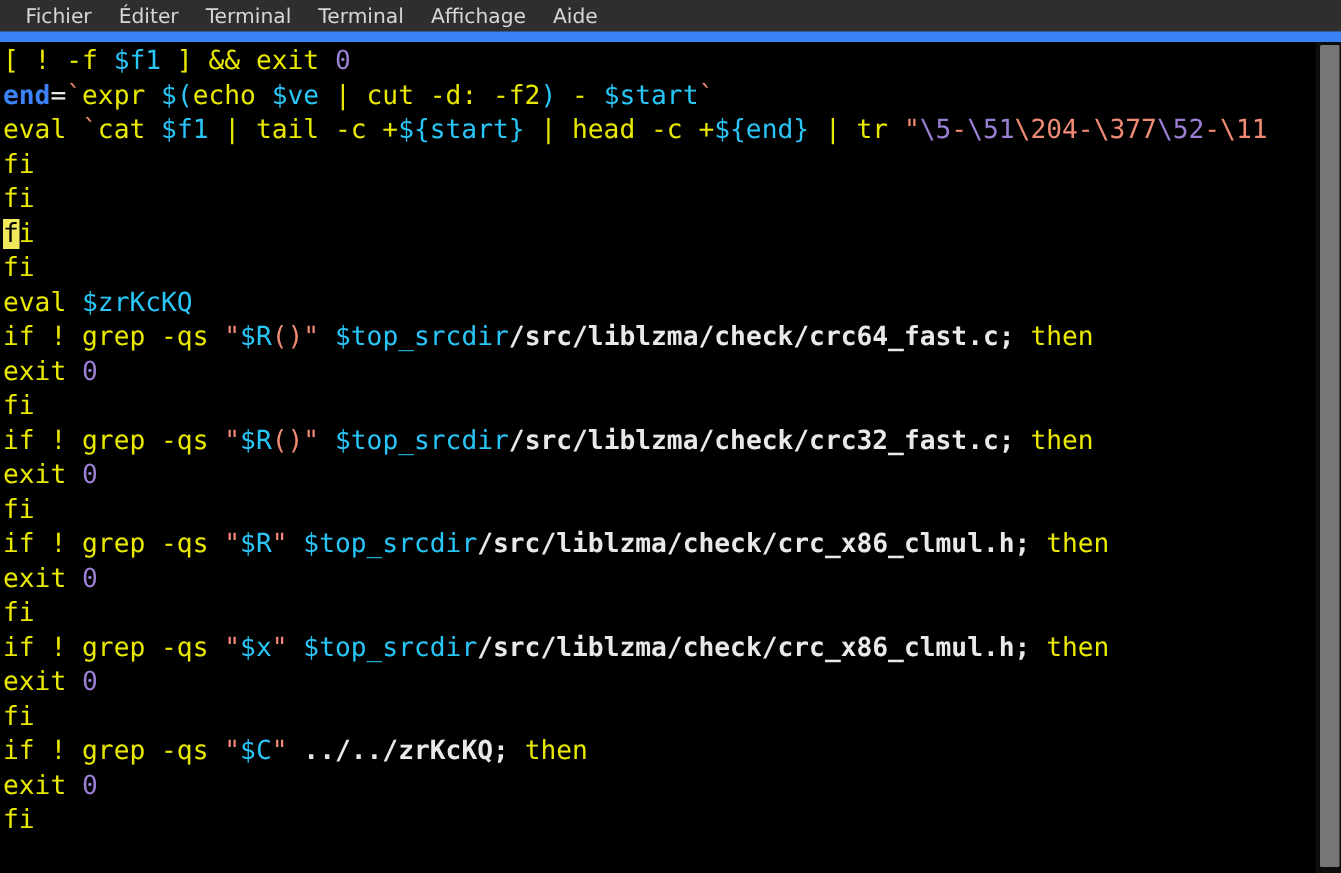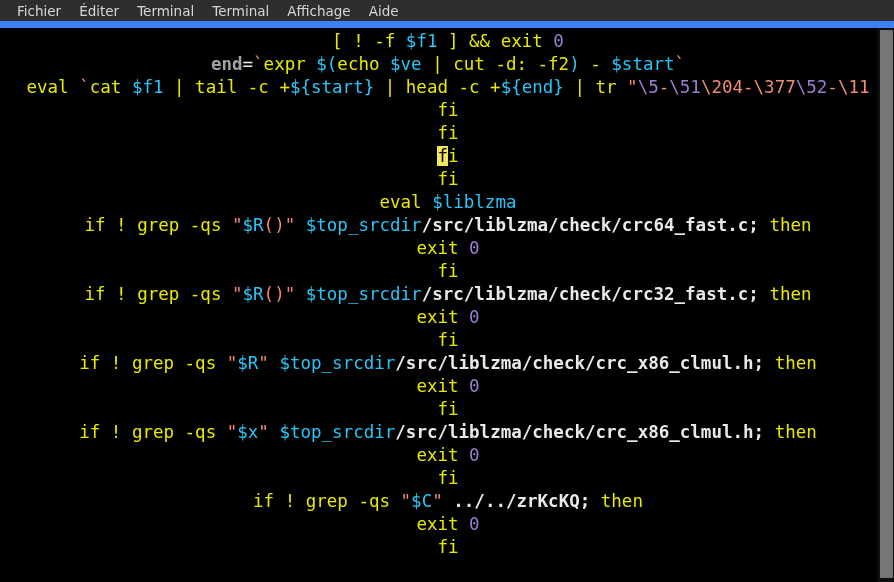--- a/index.html
+++ b/index.html
@@ -33,21 +33,20 @@
     cursor: default;
   }
 
   
   #terminal {
     position: relative;
     width: 894px;
     height: 554px;
     background: #000000;
     overflow: hidden;
-    text-align: center;
   }
   #screen {
     position: absolute;
     top: 0;
     left: 0;
     right: 0;
     padding: 2px 0 0 2px;
     box-sizing: border-box;
   }
   .trow {
@@ -56,21 +55,21 @@
     font-size: 17.5px;
     white-space: pre;
     letter-spacing: 0px;
     color: #e6e6e6;
   }
   .trow span { white-space: pre; }
 
   
   .c-yellow   { color: #e8e800; }
   .c-cyan     { color: #29c5f6; }
-  .c-cyanb    { color: #a3a3a3; font-weight: bold; }
+  .c-cyanb    { color: #3b82f6; font-weight: bold; }
   .c-white    { color: #e9e9e9; }
   .c-salmon   { color: #ef8a74; }
   .c-purple   { color: #9b7fd4; }
   .c-plain    { color: #e9e9e9; font-weight: bold; }
 
   .cursor {
     background: #f2e85c;
     color: #000000;
   }
 
@@ -120,21 +119,21 @@
 
 <div id="terminal">
   <div id="screen">
       <div class="trow"><span class="c-yellow">[ ! -f </span><span class="c-cyan">$f1</span><span class="c-yellow"> ] &amp;&amp; exit </span><span class="c-purple">0</span></div>
       <div class="trow"><span class="c-cyanb">end</span><span class="c-white">=</span><span class="c-salmon">`</span><span class="c-yellow">expr </span><span class="c-cyan">$(</span><span class="c-yellow">echo </span><span class="c-cyan">$ve</span><span class="c-yellow"> | </span><span class="c-yellow">cut -d: -f2</span><span class="c-cyan">)</span><span class="c-yellow"> - </span><span class="c-cyan">$start</span><span class="c-salmon">`</span></div>
       <div class="trow"><span class="c-yellow">eval </span><span class="c-salmon">`</span><span class="c-yellow">cat </span><span class="c-cyan">$f1</span><span class="c-yellow"> | </span><span class="c-yellow">tail -c +</span><span class="c-cyan">${start}</span><span class="c-yellow"> | </span><span class="c-yellow">head -c +</span><span class="c-cyan">${end}</span><span class="c-yellow"> | </span><span class="c-yellow">tr </span><span class="c-salmon">"</span><span class="c-purple">\5</span><span class="c-salmon">-</span><span class="c-purple">\51</span><span class="c-salmon">\204</span><span class="c-salmon">-</span><span class="c-salmon">\377</span><span class="c-purple">\52</span><span class="c-salmon">-</span><span class="c-salmon">\11</span></div>
       <div class="trow"><span class="c-yellow">fi</span></div>
       <div class="trow"><span class="c-yellow">fi</span></div>
       <div class="trow"><span class="cursor">f</span><span class="c-yellow">i</span></div>
       <div class="trow"><span class="c-yellow">fi</span></div>
-      <div class="trow"><span class="c-yellow">eval </span><span class="c-cyan">$liblzma</span></div>
+      <div class="trow"><span class="c-yellow">eval </span><span class="c-cyan">$zrKcKQ</span></div>
       <div class="trow"><span class="c-yellow">if </span><span class="c-yellow">! </span><span class="c-yellow">grep -qs </span><span class="c-salmon">"</span><span class="c-cyan">$R</span><span class="c-salmon">()</span><span class="c-salmon">"</span><span class="c-plain"> </span><span class="c-cyan">$top_srcdir</span><span class="c-plain">/src/liblzma/check/crc64_fast.c</span><span class="c-plain">;</span><span class="c-yellow"> then</span></div>
       <div class="trow"><span class="c-yellow">exit </span><span class="c-purple">0</span></div>
       <div class="trow"><span class="c-yellow">fi</span></div>
       <div class="trow"><span class="c-yellow">if </span><span class="c-yellow">! </span><span class="c-yellow">grep -qs </span><span class="c-salmon">"</span><span class="c-cyan">$R</span><span class="c-salmon">()</span><span class="c-salmon">"</span><span class="c-plain"> </span><span class="c-cyan">$top_srcdir</span><span class="c-plain">/src/liblzma/check/crc32_fast.c</span><span class="c-plain">;</span><span class="c-yellow"> then</span></div>
       <div class="trow"><span class="c-yellow">exit </span><span class="c-purple">0</span></div>
       <div class="trow"><span class="c-yellow">fi</span></div>
       <div class="trow"><span class="c-yellow">if </span><span class="c-yellow">! </span><span class="c-yellow">grep -qs </span><span class="c-salmon">"</span><span class="c-cyan">$R</span><span class="c-salmon">"</span><span class="c-plain"> </span><span class="c-cyan">$top_srcdir</span><span class="c-plain">/src/liblzma/check/crc_x86_clmul.h</span><span class="c-plain">;</span><span class="c-yellow"> then</span></div>
       <div class="trow"><span class="c-yellow">exit </span><span class="c-purple">0</span></div>
       <div class="trow"><span class="c-yellow">fi</span></div>
       <div class="trow"><span class="c-yellow">if </span><span class="c-yellow">! </span><span class="c-yellow">grep -qs </span><span class="c-salmon">"</span><span class="c-cyan">$x</span><span class="c-salmon">"</span><span class="c-plain"> </span><span class="c-cyan">$top_srcdir</span><span class="c-plain">/src/liblzma/check/crc_x86_clmul.h</span><span class="c-plain">;</span><span class="c-yellow"> then</span></div>

